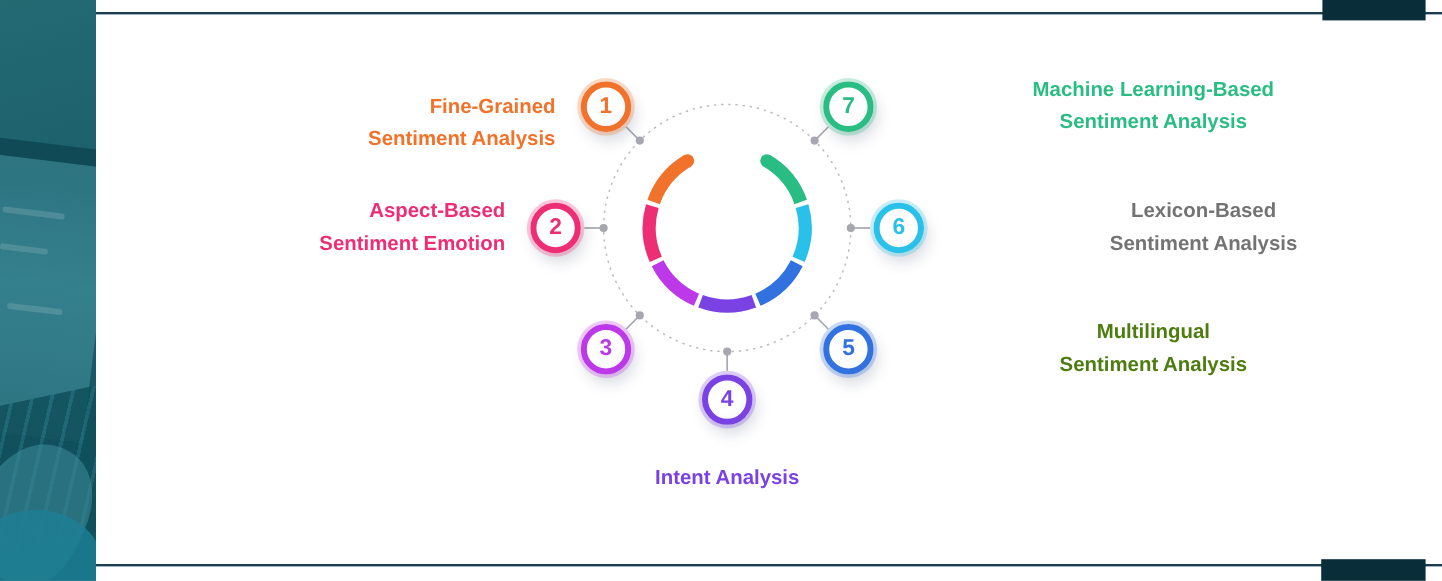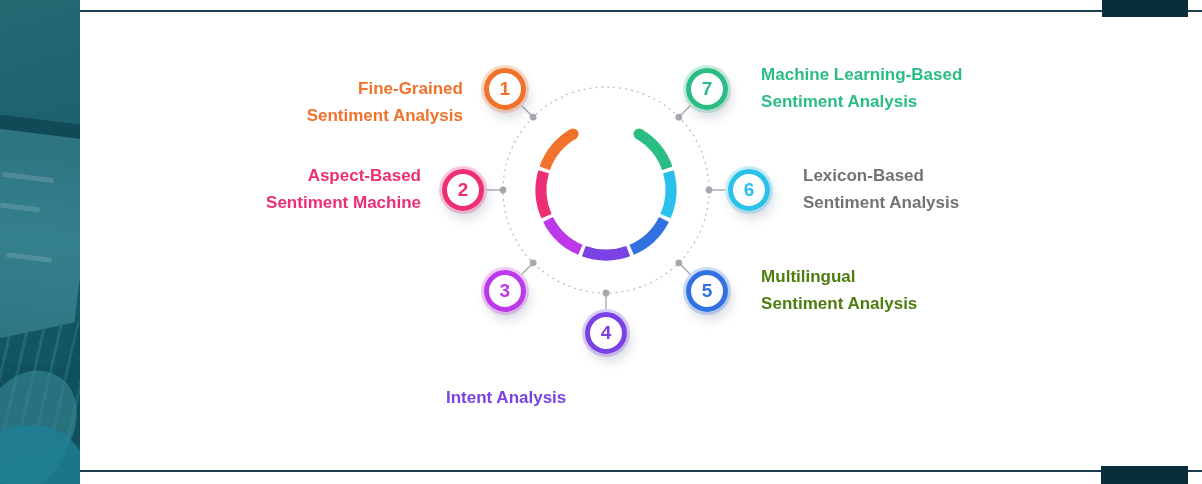--- a/index.html
+++ b/index.html
@@ -46,22 +46,22 @@
     position: absolute; width: 32px; height: 32px; border-radius: 50%;
     border: 5px solid #888; display: flex; align-items: center; justify-content: center;
     background: radial-gradient(circle at 38% 32%, #ffffff 55%, #eef0f4 100%);
     font-weight: bold; font-size: 19px;
   }
   .item-label {
     position: absolute; font-weight: bold; font-size: 17px; line-height: 27px;
     white-space: pre-line; width: 320px;
   }
   .item-label.align-right { text-align: right; }
-  .item-label.align-left  { text-align: left; }
-  .item-label.align-center{ }
+  .item-label.align-left  { text-align: center; margin-left: 40px; }
+  .item-label.align-center{ text-align: center; }
 </style>
 </head>
 <body>
 
 <div class="left-strip">
   <div class="strip-screen"></div>
   <div class="strip-screenline" style="left:2px;top:175px;width:52px;transform:rotate(7deg);"></div>
   <div class="strip-screenline" style="left:0px;top:205px;width:40px;transform:rotate(7deg);"></div>
   <div class="strip-screenline" style="left:6px;top:255px;width:46px;transform:rotate(7deg);"></div>
   <div class="strip-keyboard"></div>
@@ -98,21 +98,21 @@
       <line x1="709" y1="190" x2="725" y2="190" stroke="#a6a7af" stroke-width="1.4"></line>
       <circle cx="709" cy="190" r="3.4" fill="#a6a7af"></circle>
       <line x1="678.8319984622144" y1="117.1680015377856" x2="690.1457069611992" y2="105.85429303880083" stroke="#a6a7af" stroke-width="1.4"></line>
       <circle cx="678.8319984622144" cy="117.1680015377856" r="3.4" fill="#a6a7af"></circle>
     </svg>
     <div class="badge" style="left: 483.884px; top: 67.8837px; border-color: rgb(240, 114, 43); color: rgb(240, 114, 43); box-shadow: rgba(240, 114, 43, 0.26) 0px 0px 0px 3px, rgba(30, 40, 80, 0.18) 3px 7px 12px;">1</div>
     <div class="item-label align-right" style="color: rgb(240, 114, 43); right: 739.116px; top: 75px;">Fine-Grained
 Sentiment Analysis</div>
     <div class="badge" style="left: 442px; top: 169px; border-color: rgb(237, 46, 116); color: rgb(237, 46, 116); box-shadow: rgba(237, 46, 116, 0.26) 0px 0px 0px 3px, rgba(30, 40, 80, 0.18) 3px 7px 12px;">2</div>
     <div class="item-label align-right" style="color: rgb(237, 46, 116); right: 781px; top: 162px;">Aspect-Based
-Sentiment Machine</div>
+Sentiment Emotion</div>
     <div class="badge" style="left: 483.884px; top: 270.116px; border-color: rgb(188, 56, 233); color: rgb(188, 56, 233); box-shadow: rgba(188, 56, 233, 0.26) 0px 0px 0px 3px, rgba(30, 40, 80, 0.18) 3px 7px 12px;">3</div>
     <div class="badge" style="left: 585px; top: 312px; border-color: rgb(122, 66, 227); color: rgb(122, 66, 227); box-shadow: rgba(122, 66, 227, 0.26) 0px 0px 0px 3px, rgba(30, 40, 80, 0.18) 3px 7px 12px;">4</div>
     <div class="item-label align-center" style="color: rgb(122, 66, 227); left: 446px; top: 384px;">Intent Analysis</div>
     <div class="badge" style="left: 686.116px; top: 270.116px; border-color: rgb(49, 113, 224); color: rgb(49, 113, 224); box-shadow: rgba(49, 113, 224, 0.26) 0px 0px 0px 3px, rgba(30, 40, 80, 0.18) 3px 7px 12px;">5</div>
     <div class="item-label align-left" style="color: #4d7c0f; left: 761.116px; top: 263.116px;">Multilingual
 Sentiment Analysis</div>
     <div class="badge" style="left: 728px; top: 169px; border-color: rgb(41, 193, 233); color: rgb(41, 193, 233); box-shadow: rgba(41, 193, 233, 0.26) 0px 0px 0px 3px, rgba(30, 40, 80, 0.18) 3px 7px 12px;">6</div>
     <div class="item-label align-left" style="color: #737373; left: 803px; top: 162px;">Lexicon-Based
 Sentiment Analysis</div>
     <div class="badge" style="left: 686.116px; top: 67.8837px; border-color: rgb(42, 189, 131); color: rgb(42, 189, 131); box-shadow: rgba(42, 189, 131, 0.26) 0px 0px 0px 3px, rgba(30, 40, 80, 0.18) 3px 7px 12px;">7</div>

